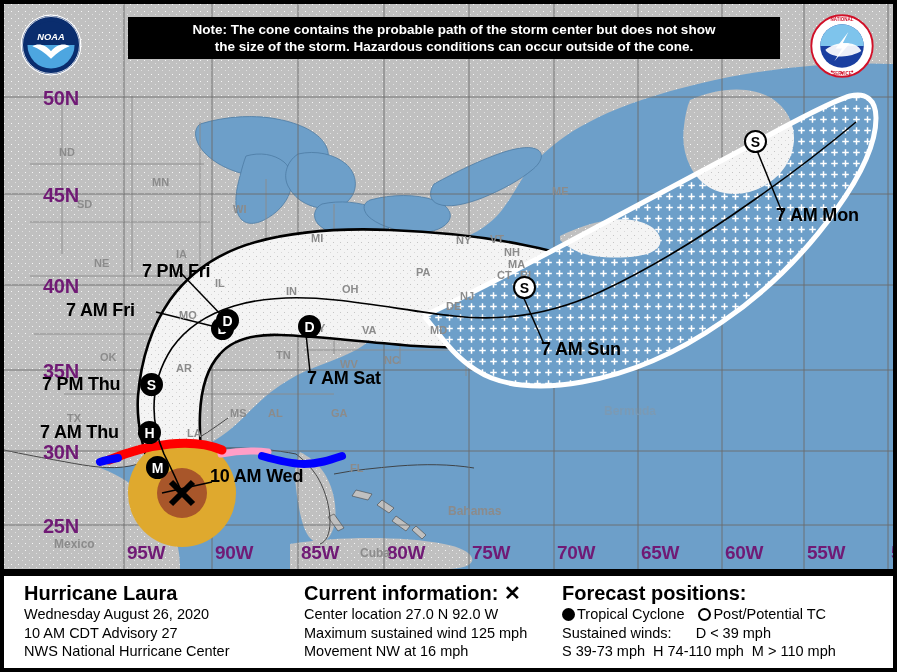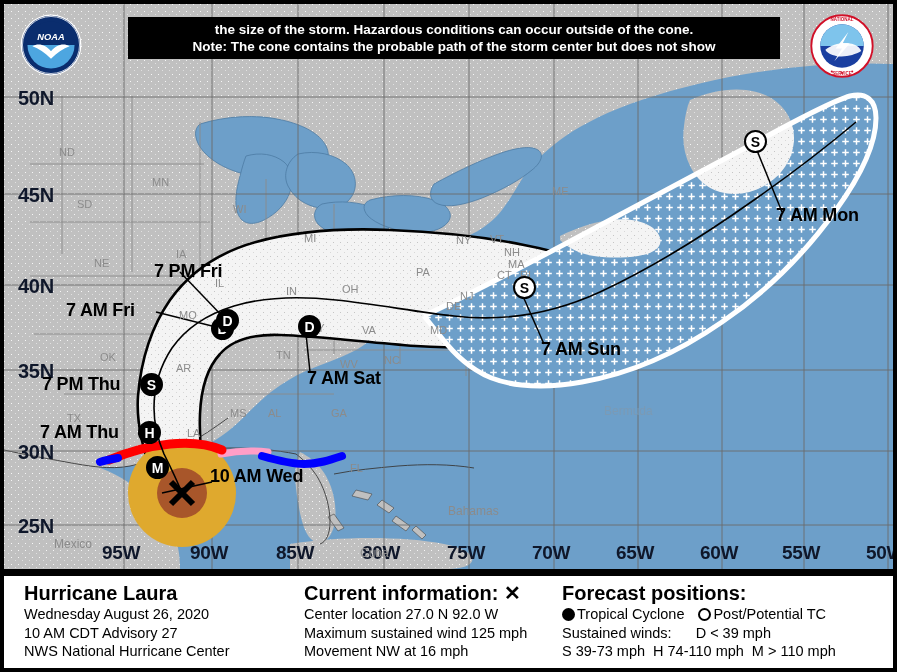--- a/index.html
+++ b/index.html
@@ -7,27 +7,27 @@
   body{font-family:"Liberation Sans",sans-serif;}
   #page{position:relative;width:897px;height:672px;overflow:hidden;background:#fff;}
 
   
   #map-frame{position:absolute;left:0;top:0;width:897px;height:573px;border:4px solid #000;box-sizing:border-box;overflow:hidden;background:#6d9fc9;}
   #map-canvas{position:absolute;left:0;top:0;width:889px;height:565px;}
 
   .svgfull{position:absolute;left:0;top:0;width:100%;height:100%;}
 
   
-  .grat{position:absolute;font-weight:bold;color:#0f172a;font-size:19px;letter-spacing:-.3px;
-        font-family:"Liberation Sans",sans-serif;white-space:nowrap;}
+  .grat{position:absolute;font-weight:bold;color:#701a75;font-size:19px;letter-spacing:-.3px;
+        font-family:"Liberation Sans",sans-serif;white-space:nowrap;margin-left:25px;}
   .lat{font-size:20px;}
   .lon{font-size:19px;}
 
   
-  .place{position:absolute;color:#8b8b8b;font-size:11px;font-weight:normal;white-space:nowrap;
+  .place{position:absolute;color:#8b8b8b;font-size:11px;font-weight:bold;white-space:nowrap;
          font-family:"Liberation Sans",sans-serif;padding-left:20px;}
   .place.big{font-size:12px;}
   .place.water{color:#7b9ab4;}
 
   
   .callout{position:absolute;font-weight:bold;font-size:18px;color:#000;white-space:nowrap;
            font-family:"Liberation Sans",sans-serif;letter-spacing:-.2px;}
 
   
   .mark{position:absolute;width:23px;height:23px;border-radius:50%;border:2px solid #000;
@@ -302,21 +302,21 @@
       <div class="grat lon" style="left:696px;top:538px;">60W</div>
       <div class="grat lon" style="left:778px;top:538px;">55W</div>
       <div class="grat lon" style="left:862px;top:538px;">50W</div>
 
       <div class="place" style="left:35px;top:142px;">ND</div>
       <div class="place" style="left:53px;top:194px;">SD</div>
       <div class="place" style="left:128px;top:172px;">MN</div>
       <div class="place" style="left:209px;top:199px;">WI</div>
       <div class="place" style="left:152px;top:244px;">IA</div>
       <div class="place" style="left:55px;top:253px;margin-left:15px;">NE</div>
-      <div class="place" style="left:280px;top:228px;">MI</div>
+      <div class="place" style="left:287px;top:228px;">MI</div>
       <div class="place" style="left:191px;top:273px;">IL</div>
       <div class="place" style="left:262px;top:281px;">IN</div>
       <div class="place" style="left:318px;top:279px;">OH</div>
       <div class="place" style="left:155px;top:305px;">MO</div>
       <div class="place" style="left:76px;top:347px;">OK</div>
       <div class="place" style="left:152px;top:358px;">AR</div>
       <div class="place" style="left:43px;top:408px;">TX</div>
       <div class="place" style="left:163px;top:423px;">LA</div>
       <div class="place" style="left:206px;top:403px;">MS</div>
       <div class="place" style="left:244px;top:403px;">AL</div>
@@ -349,33 +349,33 @@
       <div class="mark filled" style="left:207px;top:313px;">D</div>
       <div class="mark filled" style="left:212px;top:305px;">D</div>
       <div class="mark filled" style="left:294px;top:311px;">D</div>
       <div class="mark open" style="left:509px;top:272px;">S</div>
       <div class="mark open" style="left:740px;top:126px;">S</div>
 
       <div class="callout" style="left:206px;top:462px;">10 AM Wed</div>
       <div class="callout" style="left:36px;top:418px;">7 AM Thu</div>
       <div class="callout" style="left:38px;top:370px;">7 PM Thu</div>
       <div class="callout" style="left:62px;top:296px;">7 AM Fri</div>
-      <div class="callout" style="left:150px;top:257px;">7 PM Fri</div>
+      <div class="callout" style="left:138px;top:257px;">7 PM Fri</div>
       <div class="callout" style="left:303px;top:364px;">7 AM Sat</div>
       <div class="callout" style="left:537px;top:335px;">7 AM Sun</div>
       <div class="callout" style="left:772px;top:201px;">7 AM Mon</div>
 
       <svg style="position:absolute;left:162px;top:473px;width:32px;height:32px;" viewBox="0 0 32 32">
         <path d="M5 5 L27 27 M27 5 L5 27" stroke="#000" stroke-width="6" stroke-linecap="butt"></path>
       </svg>
     </div>
 
     <div id="note">
+      <div>Note: The cone contains the probable path of the storm center but does not show</div>
       <div>the size of the storm. Hazardous conditions can occur outside of the cone.</div>
-      <div>Note: The cone contains the probable path of the storm center but does not show</div>
     </div>
 
     <svg id="noaa-logo" viewBox="0 0 100 100">
       <circle cx="50" cy="50" r="49" fill="#ffffff"></circle>
       <circle cx="50" cy="50" r="47" fill="#0a2d6e"></circle>
       <circle cx="50" cy="50" r="38" fill="#0a2d6e"></circle>
       <path d="M12,50 a38,38 0 0 0 76,0 Z" fill="#4da6e0"></path>
       <text x="50" y="42" font-family="'Liberation Sans',sans-serif" font-size="15" font-weight="bold" fill="#ffffff" text-anchor="middle" font-style="italic">NOAA</text>
       <path d="M20,52 C30,46 42,50 50,60 C58,50 70,46 80,52
                C70,56 60,62 50,72 C40,62 30,56 20,52 Z" fill="#ffffff"></path>

